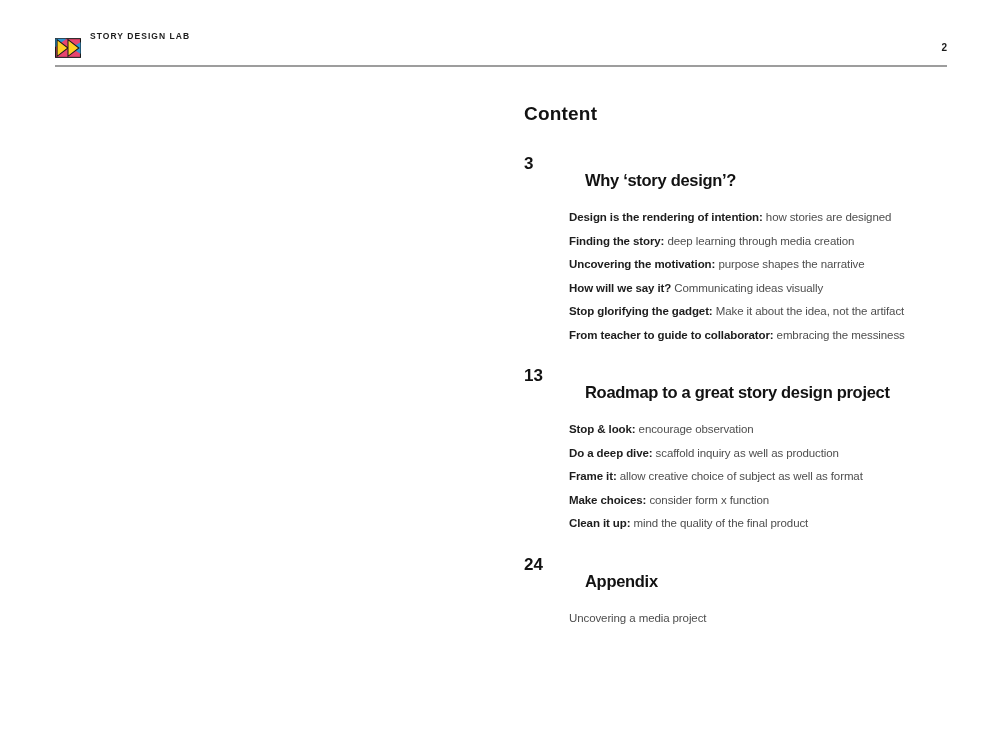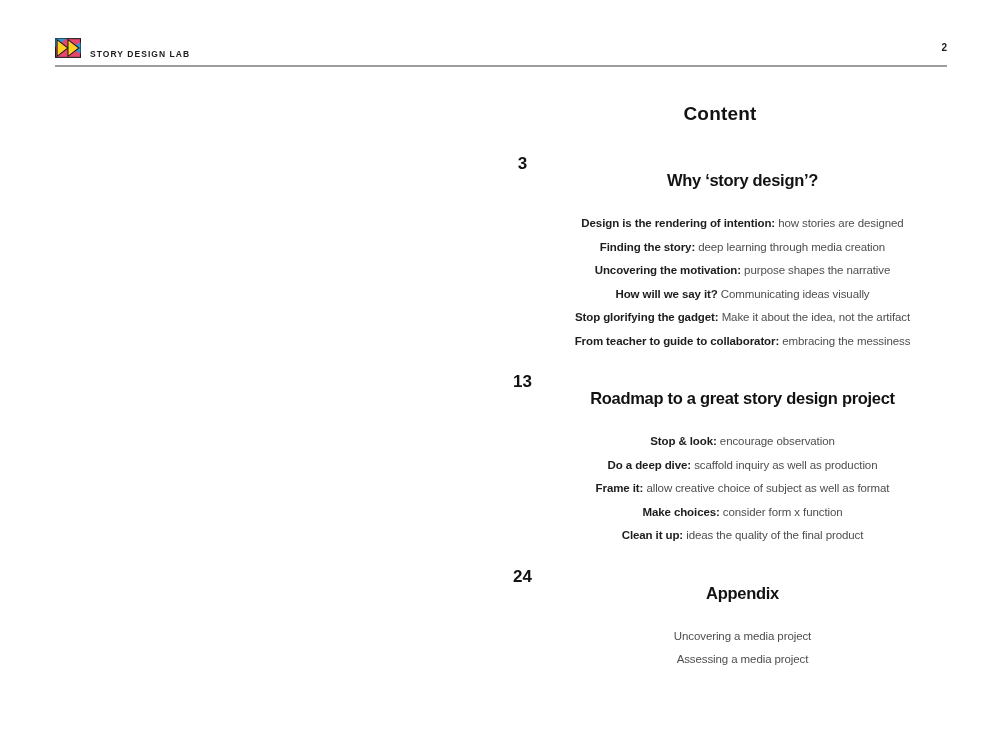--- a/index.html
+++ b/index.html
@@ -15,21 +15,21 @@
   
   .logo {
     position: absolute;
     left: 55px; top: 38px;
     width: 26px; height: 20px;
     display: block;
   }
   .logo svg { display: block; width: 26px; height: 20px; }
   .brand {
     position: absolute;
-    left: 90px; top: 49px;
+    left: 90px; top: 31px;
     font-size: 8.5px;
     font-weight: bold;
     letter-spacing: 1.05px;
     color: #1c1c1c;
     white-space: nowrap;
   }
   .pagenum {
     position: absolute;
     right: 58px; top: 42px;
     font-size: 10px;
@@ -39,23 +39,22 @@
   .rule {
     position: absolute;
     left: 55px; right: 58px; top: 65px;
     height: 2px;
     background: #9d9d9d;
   }
 
   
   .toc {
     position: absolute;
-    left: 500px; top: 103px;
+    left: 524px; top: 103px;
     width: 440px;
-    text-align: center;
   }
   .toc-title {
     font-size: 19px;
     line-height: 22px;
     font-weight: bold;
     color: #121212;
     letter-spacing: 0.2px;
     margin: 0 0 29px 0;
   }
   .toc-section {
@@ -71,21 +70,21 @@
   }
   .sec-title {
     font-size: 16.5px;
     line-height: 20px;
     font-weight: bold;
     color: #121212;
     letter-spacing: -0.3px;
     margin: 16px;
     white-space: nowrap;
   }
-  .sec-items { grid-column: 2; margin-top: 6px; }
+  .sec-items { grid-column: 2; margin-top: 0; }
   .toc-item {
     font-size: 11.5px;
     line-height: 23.5px;
     letter-spacing: -0.1px;
     color: #4e4e4e;
     white-space: nowrap;
   }
   .toc-item .lead { font-weight: bold; color: #1d1d1d; }
 </style>
 </head>
@@ -124,28 +123,27 @@
   </section>
 
   <section class="toc-section">
     <div class="sec-page">13</div>
     <h2 class="sec-title">Roadmap to a great story design project</h2>
     <div class="sec-items">
             <div class="toc-item"><span class="lead">Stop &amp; look:</span><span class="rest"> encourage observation</span></div>
             <div class="toc-item"><span class="lead">Do a deep dive:</span><span class="rest"> scaffold inquiry as well as production</span></div>
             <div class="toc-item"><span class="lead">Frame it:</span><span class="rest"> allow creative choice of subject as well as format</span></div>
             <div class="toc-item"><span class="lead">Make choices:</span><span class="rest"> consider form x function</span></div>
-            <div class="toc-item"><span class="lead">Clean it up:</span><span class="rest"> ideas the quality of the final product</span></div>
+            <div class="toc-item"><span class="lead">Clean it up:</span><span class="rest"> mind the quality of the final product</span></div>
           </div>
   </section>
 
   <section class="toc-section">
     <div class="sec-page">24</div>
     <h2 class="sec-title">Appendix</h2>
     <div class="sec-items">
             <div class="toc-item"><span class="lead"></span><span class="rest">Uncovering a media project</span></div>
-            <div class="toc-item"><span class="lead"></span><span class="rest">Assessing a media project</span></div>
           </div>
   </section>
 </div>
   </main>
 
 </div>
 
 </body></html>

